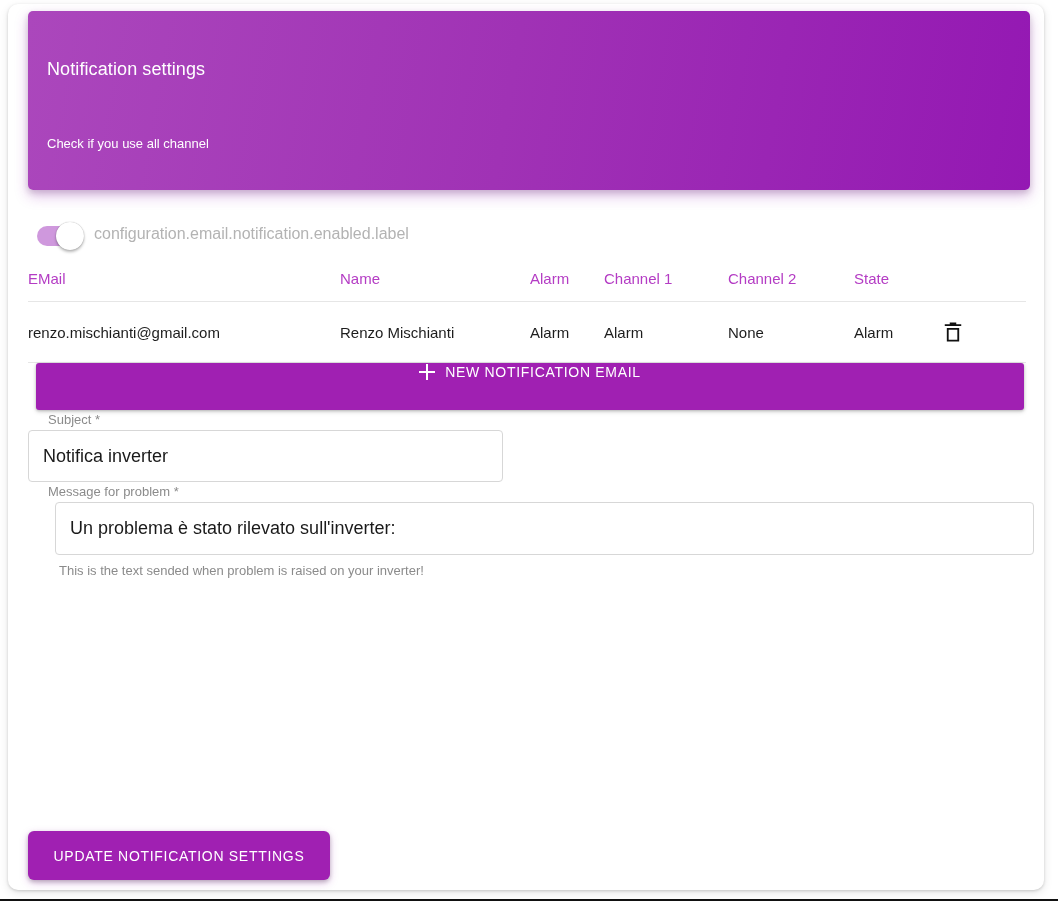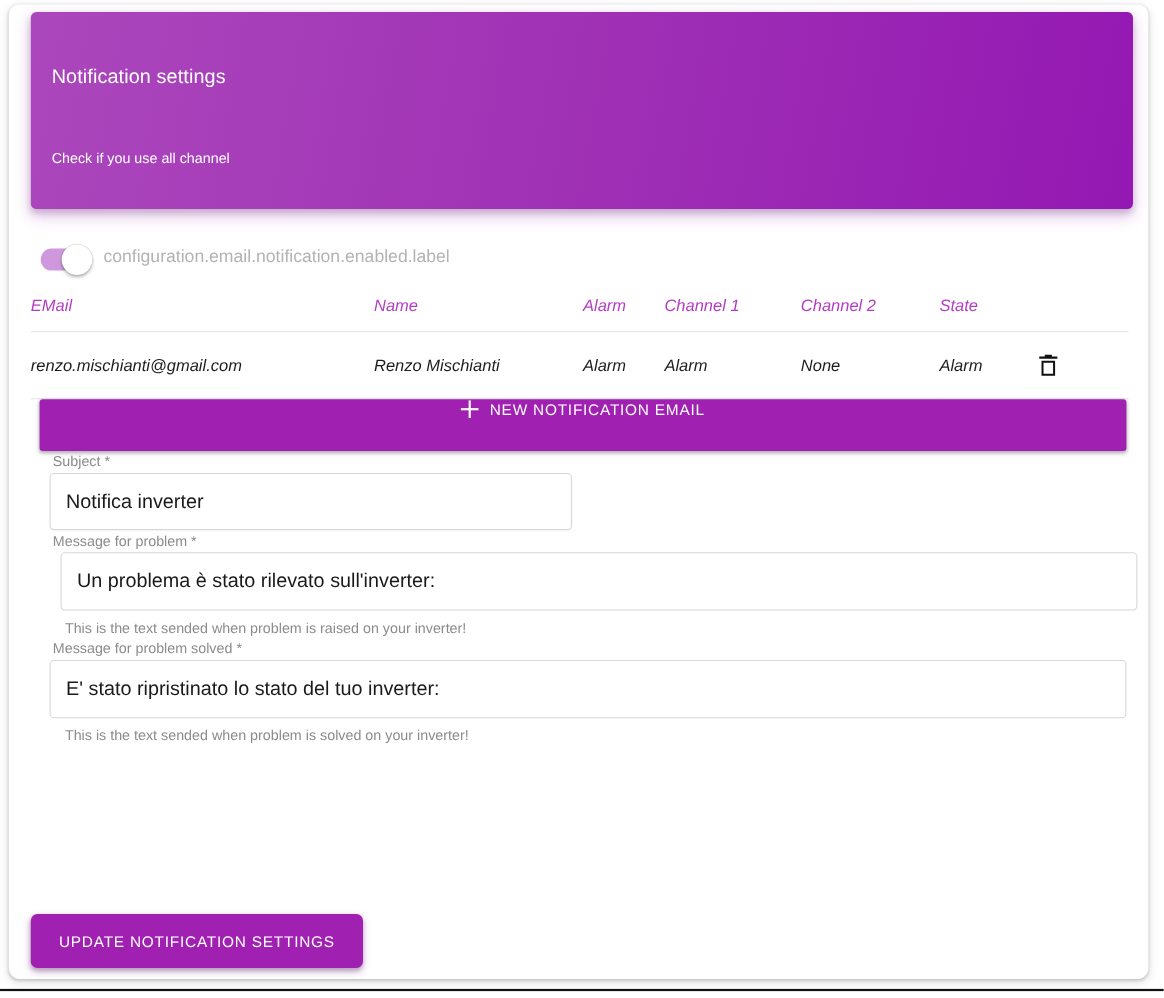--- a/index.html
+++ b/index.html
@@ -132,21 +132,20 @@
     white-space: nowrap;
   }
 
   
   .nt-table {
     position: relative;
     width: 998px;
     margin-top: 8px;
     border-collapse: collapse;
     table-layout: fixed;
-    font-style: italic;
   }
   .nt-table th {
     text-align: left;
     font-weight: 400;
     color: #b43cc4;
     font-size: 15px;
     padding: 0 0 14px 0;
     vertical-align: bottom;
   }
   .nt-table td {
@@ -228,21 +227,20 @@
     background: #ffffff;
     border: 1px solid #d7d7d7;
     border-radius: 4px;
     font-family: "Liberation Sans", sans-serif;
     font-size: 18px;
     color: #1a1a1a;
     padding: 0 14px;
     outline: none;
   }
   .input-subject {
-    margin-left: 17px;
     width: 475px;
     height: 52px;
   }
   .input-problem {
     margin-left: 27px;
     width: 979px;
     height: 53px;
   }
   .input-solved {
     margin-left: 17px;
@@ -349,24 +347,19 @@
       <div class="field-label">Subject *</div>
       <input class="field-input input-subject" type="text" value="Notifica inverter" style="">
     </div>
 
     <div class="field-block">
       <div class="field-label">Message for problem *</div>
       <input class="field-input input-problem" type="text" value="Un problema è stato rilevato sull'inverter:" style="">
       <div class="helper-text">This is the text sended when problem is raised on your inverter!</div>
     </div>
 
-    <div class="field-block">
-      <div class="field-label">Message for problem solved *</div>
-      <input class="field-input input-solved" type="text" value="E' stato ripristinato lo stato del tuo inverter:" style="">
-      <div class="helper-text">This is the text sended when problem is solved on your inverter!</div>
-    </div>
 
   </div>
 
   <button class="update-btn">UPDATE NOTIFICATION SETTINGS</button>
 
   <div class="bottom-rule"></div>
 </div>
 
 </body></html>

